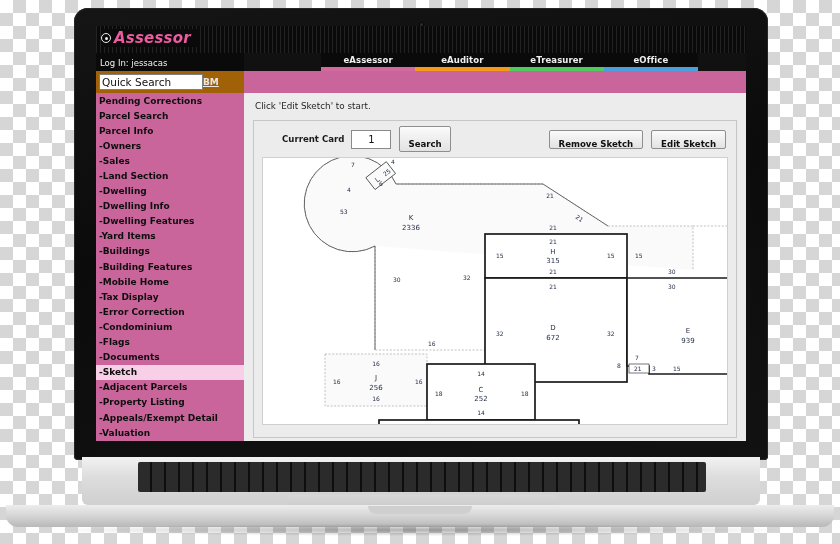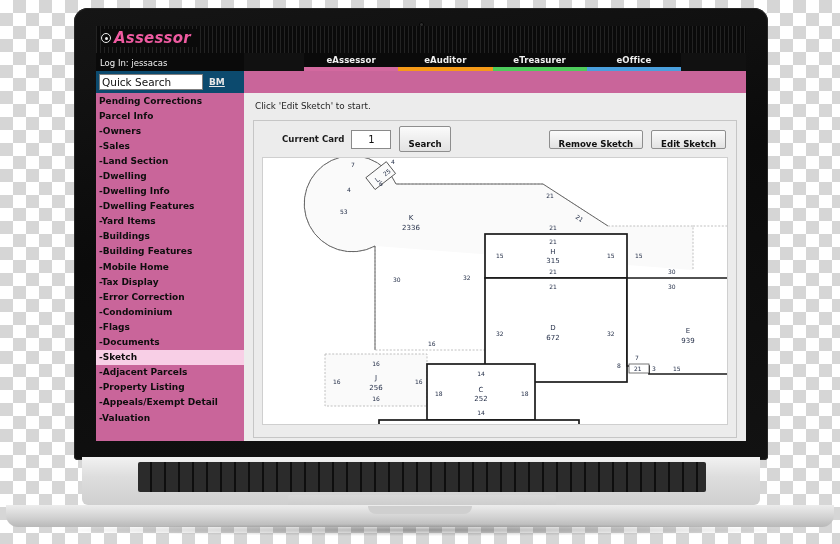--- a/index.html
+++ b/index.html
@@ -130,21 +130,21 @@
   #logo-mark i { width:3px; height:3px; background:#ededed; border-radius:50%; display:block; }
   #logo-text {
     font-size: 15px; font-weight: 700; font-style: italic;
     color: #ef5ba1; letter-spacing: .2px;
     font-family: "DejaVu Sans", sans-serif;
   }
 
   
   #nav {
     position: absolute;
-    left: 208px; top: 27px;
+    left: 225px; top: 27px;
     width: 377px; height: 20px;
     background: #0a0a0a;
     display: flex;
   }
   .nav-tab {
     flex: 1;
     display: flex; flex-direction: column; justify-content: flex-start;
     align-items: center;
     cursor: pointer;
     padding-top: 1px;
@@ -164,22 +164,22 @@
     color: #f2f2f2;
     font-size: 8.5px;
     display: flex; align-items: center; padding-left: 4px;
     font-family: "DejaVu Sans", sans-serif;
   }
 
   
   #searchrow {
     position: absolute; left: 0; top: 45px;
     width: 148px; height: 22px;
-    background: #0c4a6e;
-    display: flex; align-items: center; gap: 6px;
+    background: #a16207;
+    display: flex; align-items: center; 
     padding-left: 3px;
   }
   #quick-search {
     width: 104px; height: 16px;
     border: 1px solid #7f7f7f;
     background: #fff;
     font-size: 10.5px;
     color: #111;
     padding: 0 2px;
     font-family: "DejaVu Sans", sans-serif;
@@ -336,20 +336,23 @@
       <div id="searchrow">
         <input id="quick-search" type="text" value="Quick Search" style="">
         <span id="bm-link">BM</span>
       </div>
 
       <div id="banner"></div>
 
       <div id="sidebar">
           <div class="side-item">
             <span>Pending Corrections</span>
+          </div>
+          <div class="side-item">
+            <span>Parcel Search</span>
           </div>
           <div class="side-item">
             <span>Parcel Info</span>
           </div>
           <div class="side-item">
             <span>-Owners</span>
           </div>
           <div class="side-item">
             <span>-Sales</span>
           </div>

